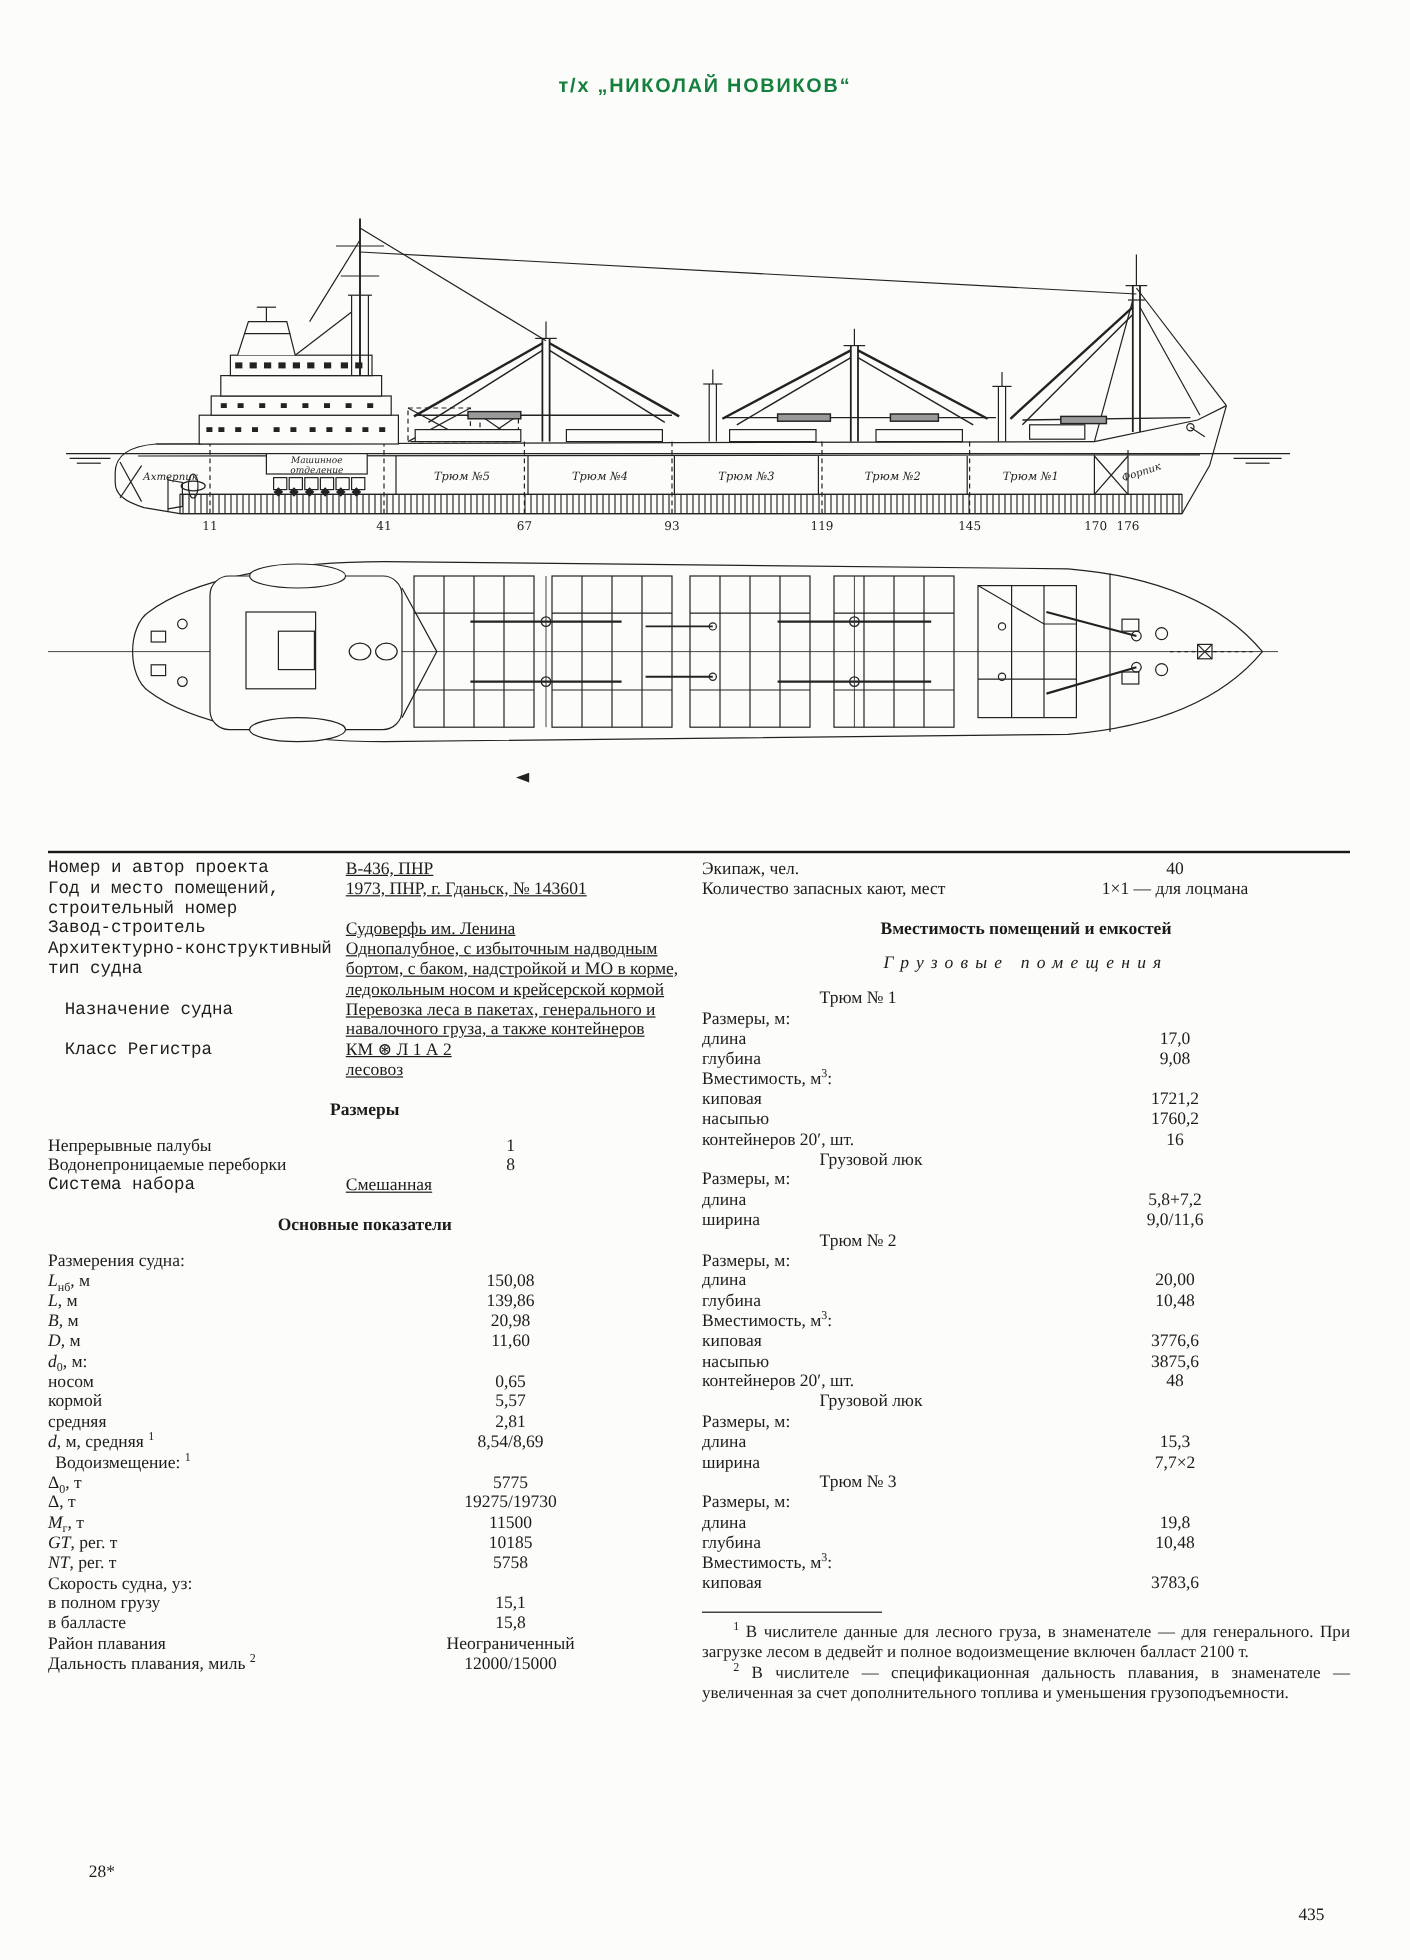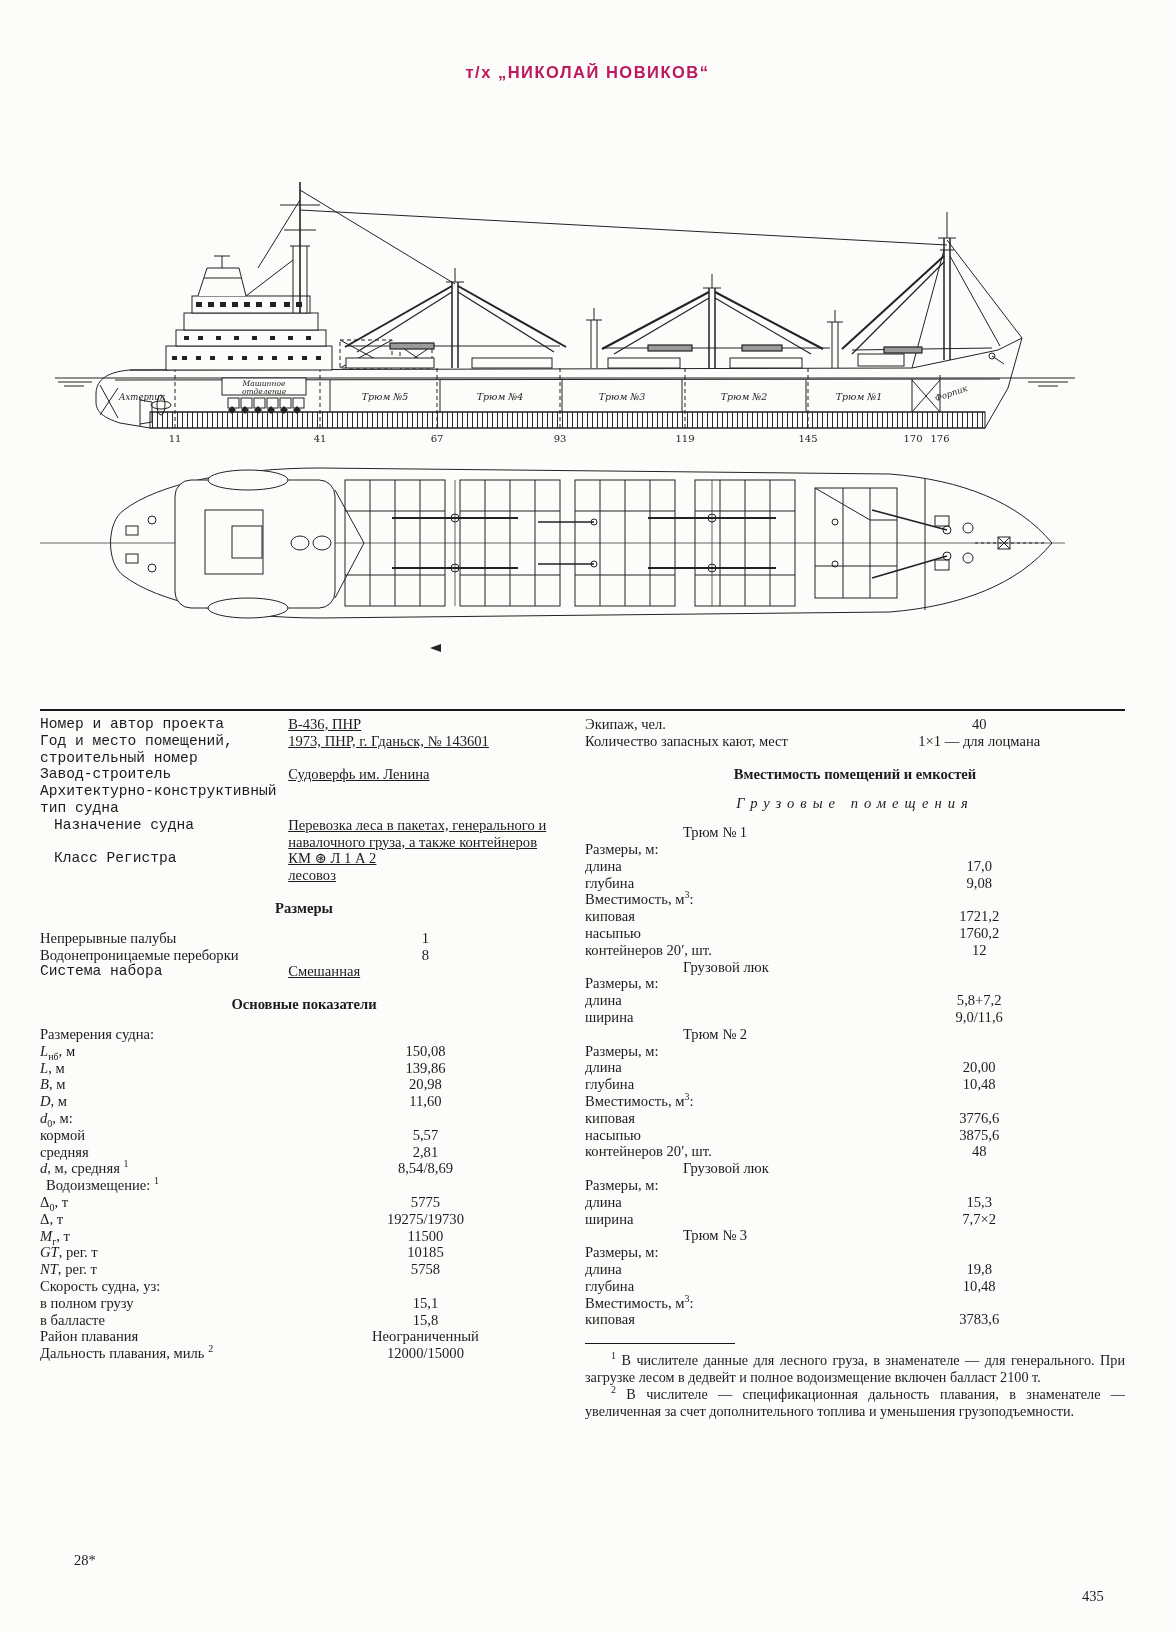--- a/index.html
+++ b/index.html
@@ -6,21 +6,21 @@
   body{
     width:1175px;height:1633px;position:relative;
     background:#fcfcfa;color:#1c1c1c;
     font-family:"Liberation Serif","DejaVu Serif",serif;
     font-size:14.6px;line-height:16.8px;
     overflow:hidden;
   }
   .page-title{
     position:absolute;top:64px;left:0;right:0;text-align:center;
     font-family:"Liberation Sans","DejaVu Sans",sans-serif;
-    font-weight:bold;font-size:16.5px;letter-spacing:1.5px;color:#be185d;
+    font-weight:bold;font-size:16.5px;letter-spacing:1.5px;color:#15803d;
   }
   .ship-svg{position:absolute;top:150px;left:0;}
   .rule-top{position:absolute;left:40px;top:709px;width:1085px;height:2px;background:#181818;}
   .col{position:absolute;top:716px;}
   .col-left{left:40px;width:528px;}
   .col-right{left:585px;width:540px;}
   .e-pair,.e-num{display:flex;}
   .e-pair .lab{width:47%;padding-right:6px;box-sizing:border-box;font-family:Liberation Mono, monospace;}
   .e-pair .val{width:53%;text-decoration:underline;}
   .e-num .lab{flex:1;}
@@ -349,20 +349,21 @@
     <div class="e-pair">
       <span class="lab">Год и место помещений, строительный номер</span>
       <span class="val">1973, ПНР, г. Гданьск, № 143601</span>
     </div>
     <div class="e-pair">
       <span class="lab">Завод-строитель</span>
       <span class="val">Судоверфь им. Ленина</span>
     </div>
     <div class="e-pair">
       <span class="lab">Архитектурно-конструктивный тип судна</span>
+      <span class="val">Однопалубное, с избыточным надводным бортом, с баком, надстройкой и МО в корме, ледокольным носом и крейсерской кормой</span>
     </div>
     <div class="e-pair">
       <span class="lab" style="padding-left: 14px;">Назначение судна</span>
       <span class="val">Перевозка леса в пакетах, генерального и навалочного груза, а также контейнеров</span>
     </div>
     <div class="e-pair">
       <span class="lab" style="padding-left: 14px;">Класс Регистра</span>
       <span class="val">КМ ⊛ Л 1 А 2</span>
     </div>
     <div class="e-pair">
@@ -394,20 +395,24 @@
     </div>
     <div class="e-num">
       <span class="lab"><i>B</i>, м</span>
       <span class="val">20,98</span>
     </div>
     <div class="e-num">
       <span class="lab"><i>D</i>, м</span>
       <span class="val">11,60</span>
     </div>
     <div class="e-group"><i>d</i><sub>0</sub>, м:</div>
+    <div class="e-num">
+      <span class="lab">носом</span>
+      <span class="val">0,65</span>
+    </div>
     <div class="e-num">
       <span class="lab">кормой</span>
       <span class="val">5,57</span>
     </div>
     <div class="e-num">
       <span class="lab">средняя</span>
       <span class="val">2,81</span>
     </div>
     <div class="e-num">
       <span class="lab"><i>d</i>, м, средняя <sup>1</sup></span>
@@ -477,21 +482,21 @@
     <div class="e-num">
       <span class="lab">киповая</span>
       <span class="val">1721,2</span>
     </div>
     <div class="e-num">
       <span class="lab">насыпью</span>
       <span class="val">1760,2</span>
     </div>
     <div class="e-num">
       <span class="lab">контейнеров 20′, шт.</span>
-      <span class="val">12</span>
+      <span class="val">16</span>
     </div>
     <div class="e-sub">Грузовой люк</div>
     <div class="e-group">Размеры, м:</div>
     <div class="e-num">
       <span class="lab">длина</span>
       <span class="val">5,8+7,2</span>
     </div>
     <div class="e-num">
       <span class="lab">ширина</span>
       <span class="val">9,0/11,6</span>

